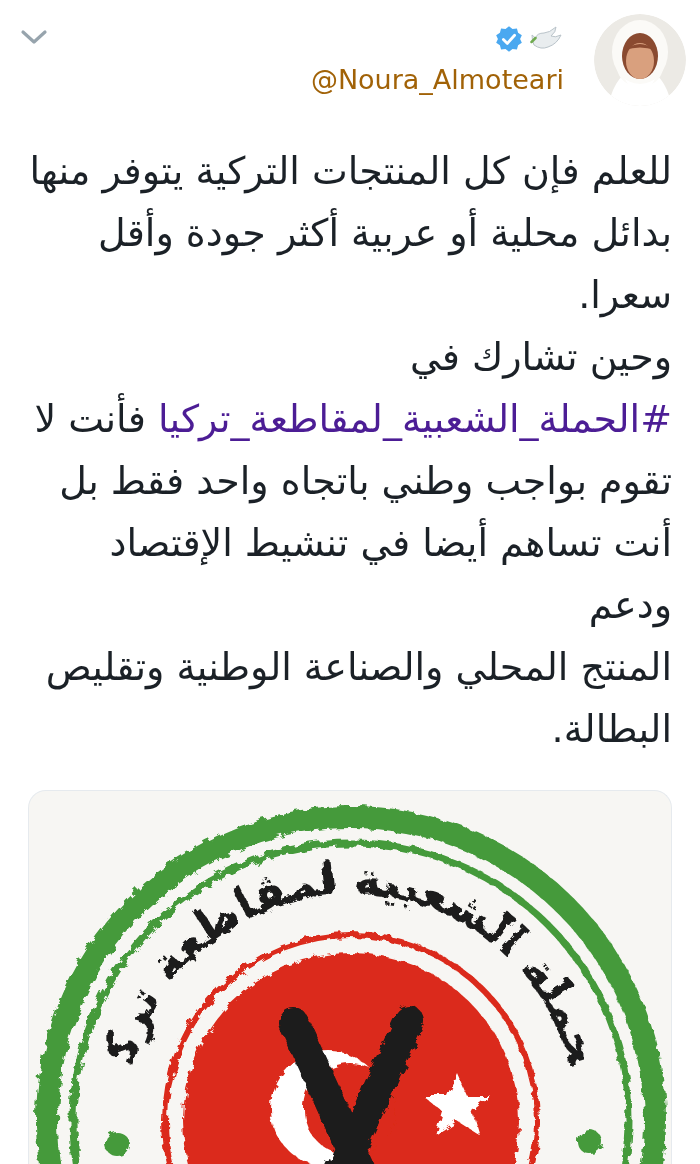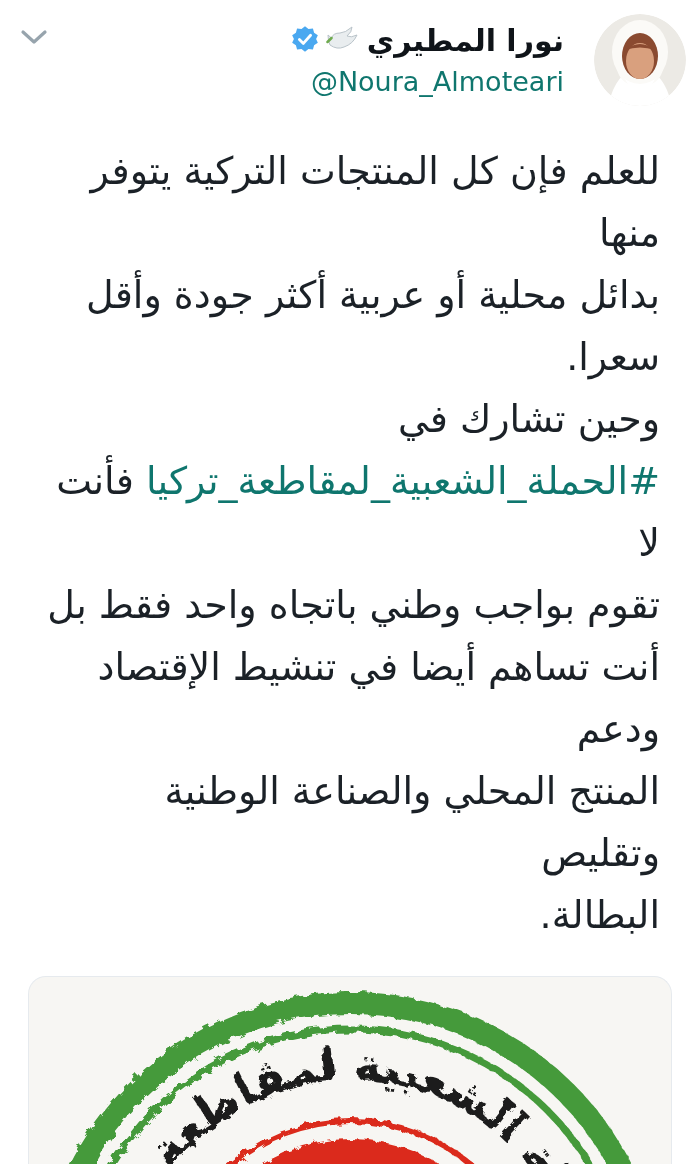--- a/index.html
+++ b/index.html
@@ -14,29 +14,29 @@
     display:flex;direction:rtl;align-items:center;
     padding:14px 14px 0 0;
   }
   .avatar{
     width:92px;height:92px;border-radius:50%;overflow:hidden;flex:0 0 auto;
     margin-left:30px;
   }
   .names{display:flex;flex-direction:column;align-items:flex-start;direction:rtl;}
   .name-row{display:flex;direction:rtl;align-items:center;gap:7px;}
   .display-name{font-size:30px;font-weight:bold;color:#0f1419;line-height:36px;}
-  .handle{font-size:27px;color:#0f766e;margin-top:7px;direction:ltr;display:inline-block;}
+  .handle{font-size:27px;color:#a16207;margin-top:7px;direction:ltr;display:inline-block;}
   
   .tweet-text{
     direction:rtl;text-align:right;
     font-size:38px;line-height:62px;color:#1b2127;
-    padding:0 40px;margin-top:34px;
+    padding:0 28px;margin-top:34px;
     white-space:pre-line;
   }
-  .tweet-text .hashtag{color:#0f766e;cursor:pointer;text-align:right;}
+  .tweet-text .hashtag{color:#4c1d95;cursor:pointer;text-align:right;}
   
   .media{
     margin:30px 28px 0;height:374px;
     border:1px solid #e6eaee;border-bottom:none;
     border-radius:18px 18px 0 0;
     overflow:hidden;background:#f7f6f3;cursor:pointer;
   }
   .media svg{display:block;}
 </style>
 </head>
@@ -65,21 +65,20 @@
           <ellipse cx="46" cy="42" rx="18" ry="23" fill="#8a4a30"></ellipse>
           <ellipse cx="46" cy="47" rx="14" ry="18" fill="#d9a07e"></ellipse>
           <path d="M31 36 Q46 24 61 36 Q46 31 31 36 Z" fill="#8a4a30"></path>
           <path d="M28 38 Q26 60 34 70 Q22 64 22 46 Z" fill="#fbfaf7"></path>
           <path d="M64 38 Q66 60 58 70 Q70 64 70 46 Z" fill="#fbfaf7"></path>
         </g>
       </svg>
     </div>
     <div class="names">
       <div class="name-row">
-        <span class="display-name">نورا المطيري</span>
         <span>
           <svg width="34" height="28" viewBox="0 0 34 28">
             <path d="M4 20 Q11 25 18 22 Q27 19 31 10 Q25 13 21 11 Q26 7 26 2 Q19 8 14 8 Q7 8 5.5 13 L2 10 Q2 16 4 20 Z" fill="#e9edef" stroke="#b9c3c9" stroke-width="1"></path>
             <path d="M5.5 13 L1.5 17" stroke="#6faa4f" stroke-width="2.5" stroke-linecap="round"></path>
           </svg>
         </span>
         <span>
           <svg width="28" height="28" viewBox="0 0 24 24">
             <path d="M12 1 L15 3.4 L18.8 3 L19.8 6.7 L23 8.7 L21.5 12 L23 15.3 L19.8 17.3 L18.8 21 L15 20.6 L12 23 L9 20.6 L5.2 21 L4.2 17.3 L1 15.3 L2.5 12 L1 8.7 L4.2 6.7 L5.2 3 L9 3.4 Z" fill="#4aa8f0"></path>
             <path d="M7.2 12.4 L10.6 15.8 L16.8 8.8" stroke="#ffffff" stroke-width="2.4" fill="none" stroke-linecap="round" stroke-linejoin="round"></path>

